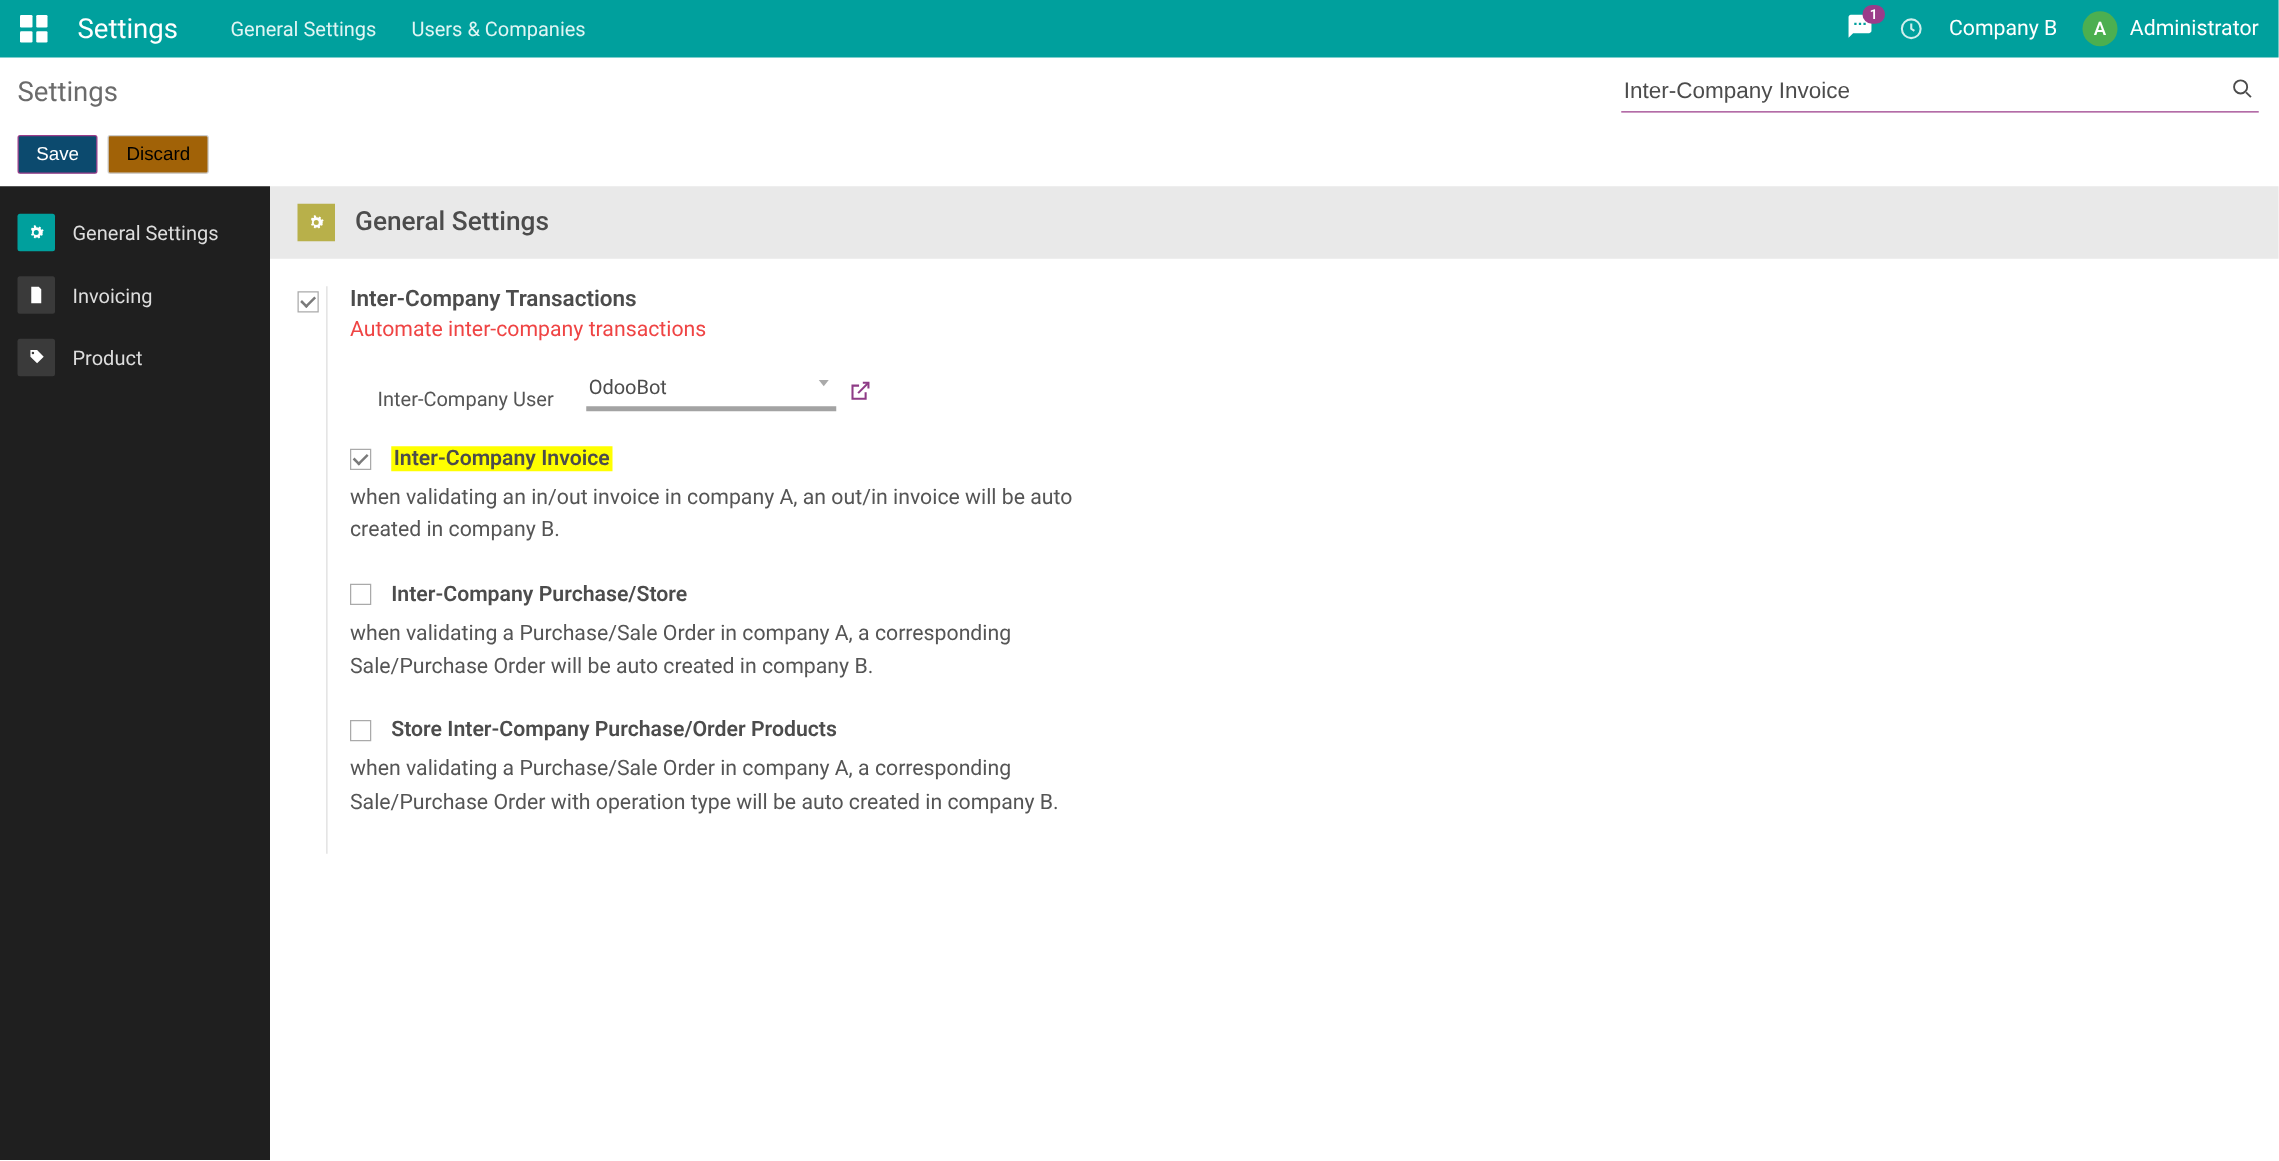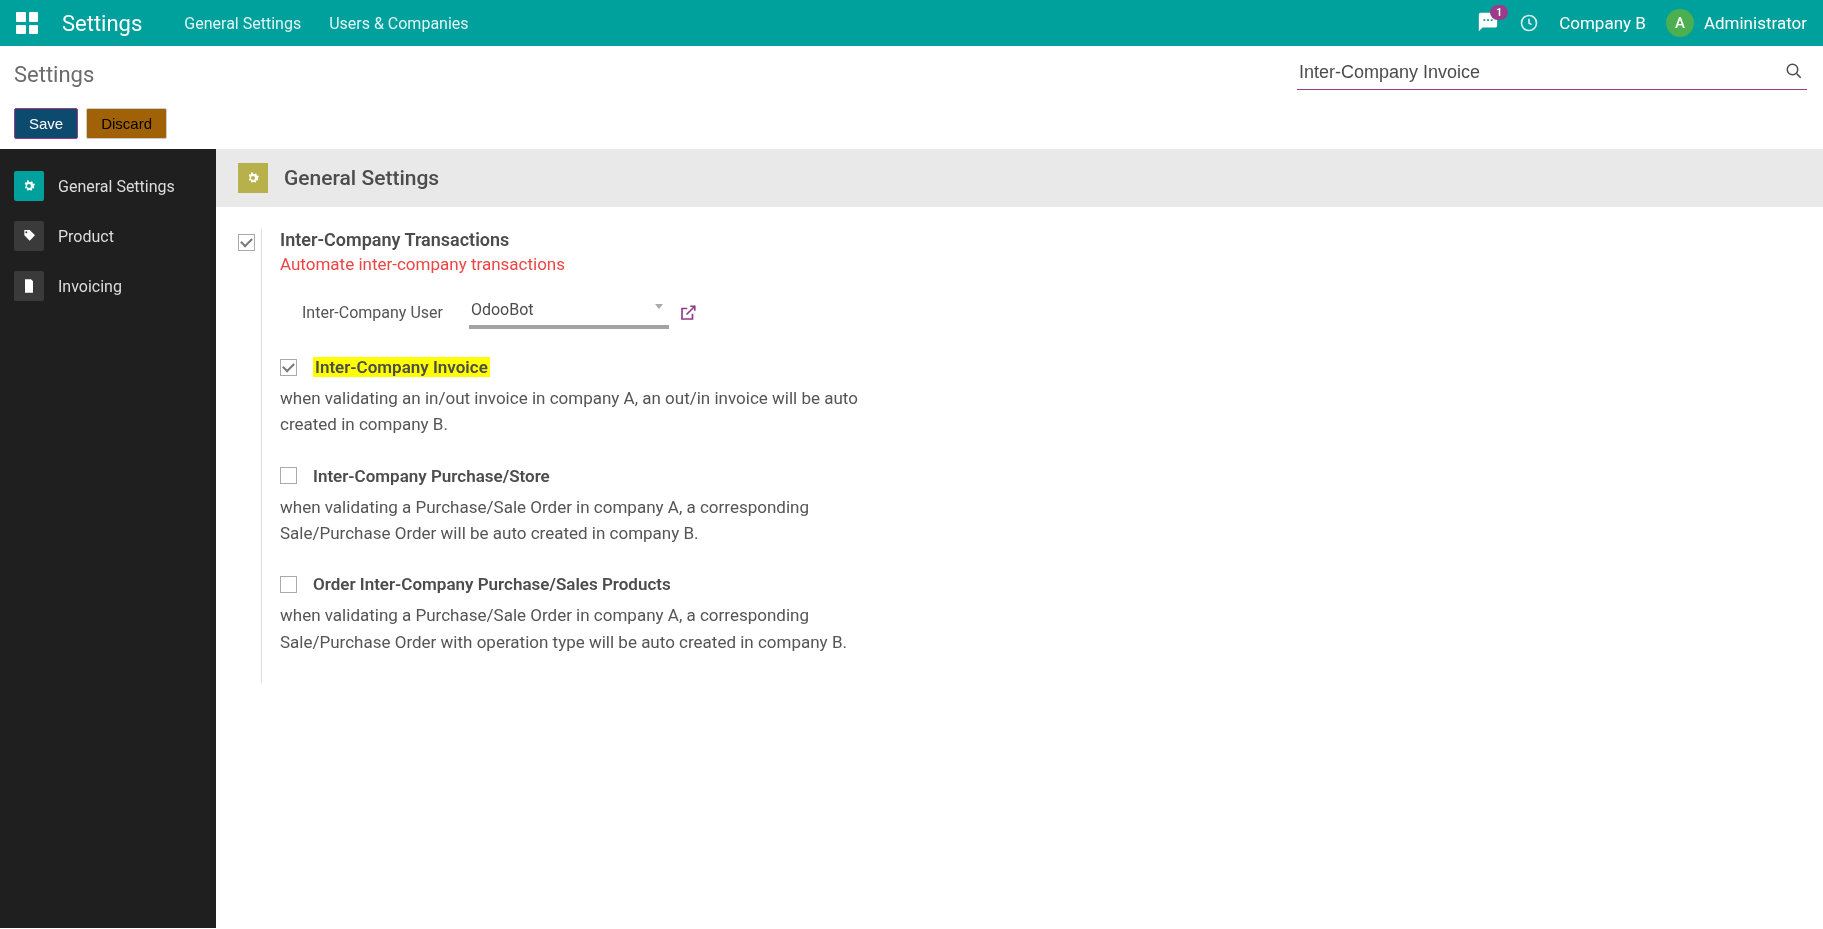--- a/index.html
+++ b/index.html
@@ -48,21 +48,21 @@
   .section-icon svg { width: 16px; height: 16px; fill: #fff; }
   .section-title { font-size: 21px; font-weight: 500; color: #4c4c4c; }
 
   .settings-body { padding: 22px 22px; }
   .setting-row { display: flex; align-items: flex-start; gap: 6px; }
   .setting-check-outer { margin-top: 4px; }
   .setting-main { border-left: 1px solid #ddd; padding-left: 18px; max-width: 640px; }
   .setting-title { font-size: 18px; font-weight: 600; color: #4c4c4c; margin-bottom: 4px; }
   .setting-sub { font-size: 17px; color: #ef4444; margin-bottom: 22px; }
   
-  .field-row { display: flex; align-items: center; gap: 26px; margin-left: 22px; margin-bottom: 28px; }
+  .field-row { display: flex; align-items: flex-end; gap: 26px; margin-left: 22px; margin-bottom: 28px; }
   .field-label { font-size: 16px; color: #555; }
   .select-wrap { position: relative; display: flex; align-items: center; gap: 10px; }
   .select-display { width: 200px; border-bottom: 4px solid #a3a3a3; padding: 4px 24px 6px 2px; font-size: 16px; color: #4c4c4c; position: relative; cursor: pointer; }
   .select-caret { position: absolute; right: 6px; top: 8px; border-left: 4px solid transparent; border-right: 4px solid transparent; border-top: 5px solid #aaa; }
   .ext-link { width: 18px; height: 18px; cursor: pointer; }
 
   .option-block { margin-bottom: 28px; }
   .option-head { display: flex; align-items: center; gap: 16px; margin-bottom: 8px; }
   .option-label { font-size: 17px; font-weight: 600; color: #4c4c4c; }
   .option-label.hl { background: #ffff00; padding: 0 2px; }
@@ -131,32 +131,32 @@
       <span class="sb-icon-box">
         <svg viewBox="0 0 24 24">
             <path d="M19.4 13l.6-1-0.6-1 1.5-1.2-1-1.7-1.9.5-.8-.8.5-1.9-1.7-1-1.2 1.5-1-.6-1 .6L10.6 3l-1.7 1 .5 1.9-.8.8-1.9-.5-1 1.7L7.2 11l-.6 1 .6 1-1.5 1.2 1 1.7 1.9-.5.8.8-.5 1.9 1.7 1 1.2-1.5 1 .6 1-.6 1.2 1.5 1.7-1-.5-1.9.8-.8 1.9.5 1-1.7L19.4 13zM12 15a3 3 0 110-6 3 3 0 010 6z"></path>
           </svg>
       </span>
       <span>General Settings</span>
     </div>
     <div class="sidebar-item">
       <span class="sb-icon-box">
         <svg viewBox="0 0 24 24">
-            <path d="M21 11l-8-8H5v8l8 8 8-8zM8 8a1.5 1.5 0 110-3 1.5 1.5 0 010 3z"></path>
-          </svg>
-      </span>
-      <span>Product</span>
+            <path d="M6 2h9l3 3v17H6V2zm2 5h8v2H8V7zm0 4h8v2H8v-2zm0 4h5v2H8v-2z"></path>
+          </svg>
+      </span>
+      <span>Invoicing</span>
     </div>
     <div class="sidebar-item">
       <span class="sb-icon-box">
         <svg viewBox="0 0 24 24">
-            <path d="M6 2h9l3 3v17H6V2zm2 5h8v2H8V7zm0 4h8v2H8v-2zm0 4h5v2H8v-2z"></path>
-          </svg>
-      </span>
-      <span>Invoicing</span>
+            <path d="M21 11l-8-8H5v8l8 8 8-8zM8 8a1.5 1.5 0 110-3 1.5 1.5 0 010 3z"></path>
+          </svg>
+      </span>
+      <span>Product</span>
     </div>
   </div>
 
   <div class="content">
     <div class="section-header">
       <span class="section-icon">
         <svg viewBox="0 0 24 24">
             <path d="M19.4 13l.6-1-0.6-1 1.5-1.2-1-1.7-1.9.5-.8-.8.5-1.9-1.7-1-1.2 1.5-1-.6-1 .6L10.6 3l-1.7 1 .5 1.9-.8.8-1.9-.5-1 1.7L7.2 11l-.6 1 .6 1-1.5 1.2 1 1.7 1.9-.5.8.8-.5 1.9 1.7 1 1.2-1.5 1 .6 1-.6 1.2 1.5 1.7-1-.5-1.9.8-.8 1.9.5 1-1.7L19.4 13zM12 15a3 3 0 110-6 3 3 0 010 6z"></path>
           </svg>
       </span>
@@ -199,21 +199,21 @@
             <div class="option-head">
               <span class="chk"></span>
               <span class="option-label">Inter-Company Purchase/Store</span>
             </div>
             <div class="option-desc">when validating a Purchase/Sale Order in company A, a corresponding Sale/Purchase Order will be auto created in company B.</div>
           </div>
 
           <div class="option-block">
             <div class="option-head">
               <span class="chk"></span>
-              <span class="option-label">Order Inter-Company Purchase/Sales Products</span>
+              <span class="option-label">Store Inter-Company Purchase/Order Products</span>
             </div>
             <div class="option-desc">when validating a Purchase/Sale Order in company A, a corresponding Sale/Purchase Order with operation type will be auto created in company B.</div>
           </div>
 
         </div>
       </div>
     </div>
   </div>
 </div>
 

